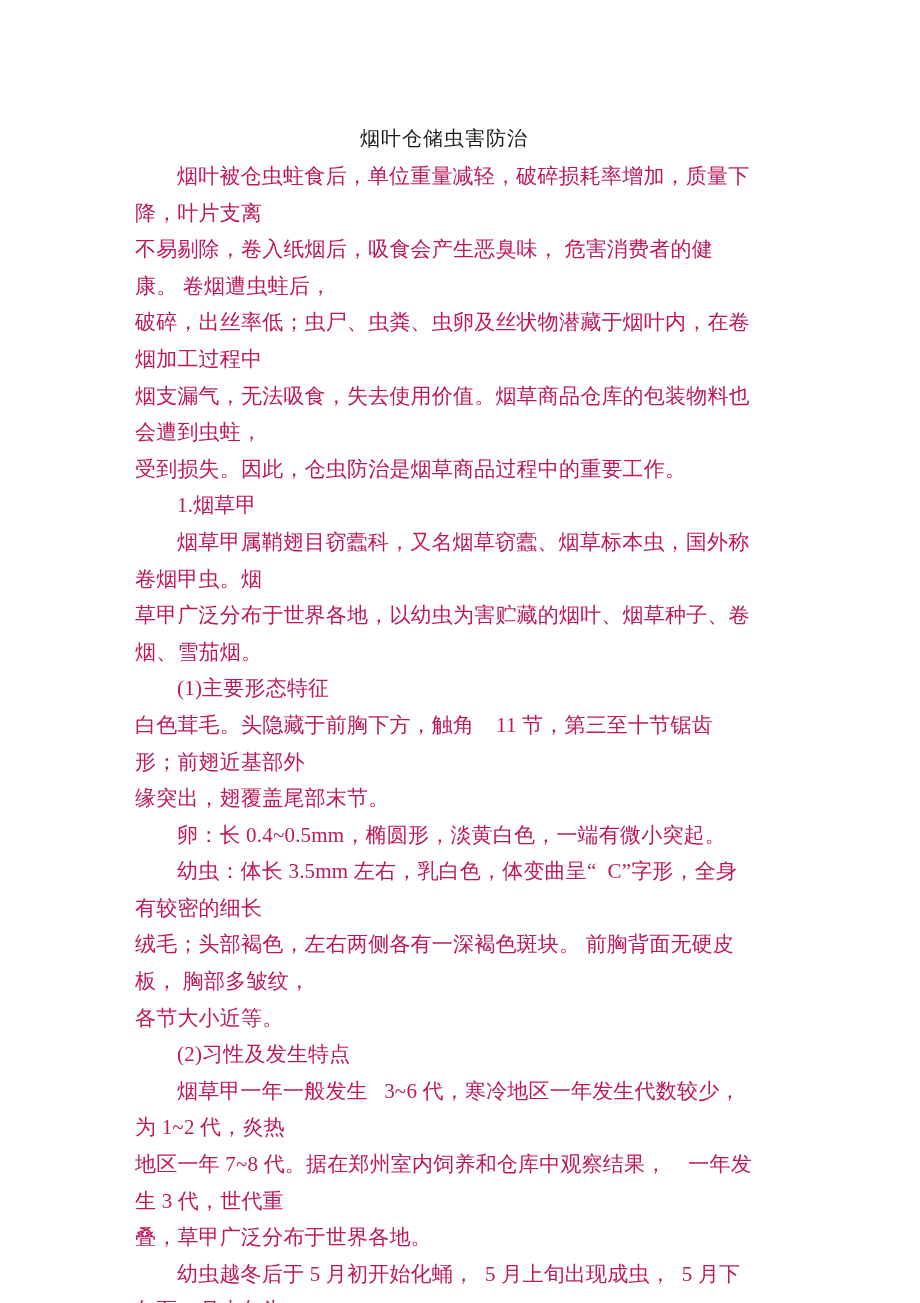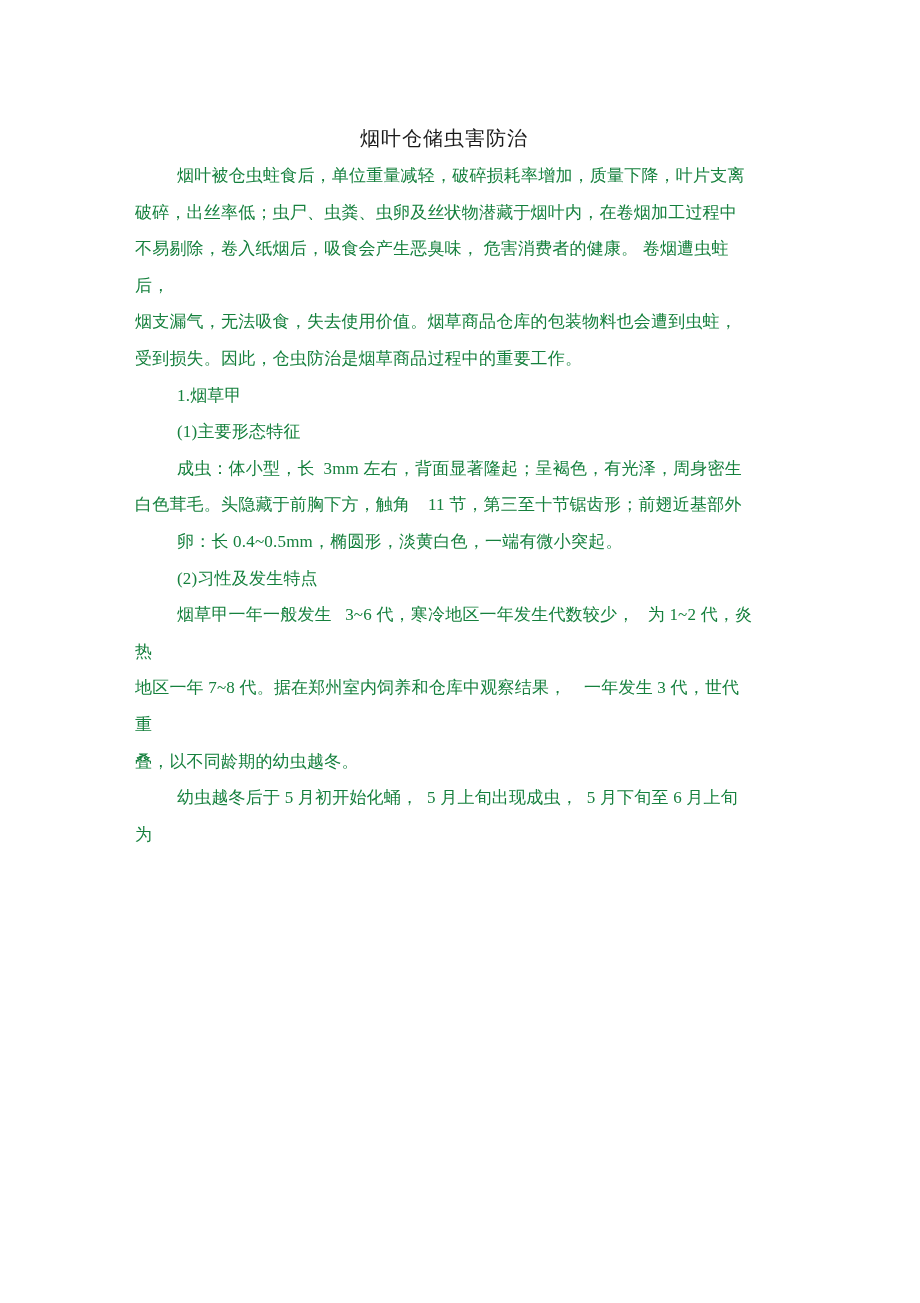--- a/index.html
+++ b/index.html
@@ -29,76 +29,85 @@
     font-weight: normal;
     margin: 0;
     color: #1a1a1a;
     letter-spacing: 1px;
   }
   .para {
     margin: 0;
     padding: 0;
   }
   .line {
-    font-size: 17px;
+    font-size: 21px;
     line-height: 36.6px;
     white-space: pre-wrap;
     letter-spacing: 0.2px;
-    color: #15803d;
+    color: #be185d;
   }
   .line.first {
     text-indent: 42px;
   }
 </style>
 </head>
 <body>
 
 <div class="page">
   <div class="content">
 
     <h1 class="doc-title">烟叶仓储虫害防治</h1>
 
     <div class="para">
       <div class="line first">烟叶被仓虫蛀食后，单位重量减轻，破碎损耗率增加，质量下降，叶片支离</div>
+      <div class="line">不易剔除，卷入纸烟后，吸食会产生恶臭味， 危害消费者的健康。 卷烟遭虫蛀后，</div>
       <div class="line">破碎，出丝率低；虫尸、虫粪、虫卵及丝状物潜藏于烟叶内，在卷烟加工过程中</div>
-      <div class="line">不易剔除，卷入纸烟后，吸食会产生恶臭味， 危害消费者的健康。 卷烟遭虫蛀后，</div>
       <div class="line">烟支漏气，无法吸食，失去使用价值。烟草商品仓库的包装物料也会遭到虫蛀，</div>
       <div class="line">受到损失。因此，仓虫防治是烟草商品过程中的重要工作。</div>
     </div>
 
 
 
     <div class="para">
       <div class="line first">1.烟草甲</div>
     </div>
 
+    <div class="para">
+      <div class="line first">烟草甲属鞘翅目窃蠹科，又名烟草窃蠹、烟草标本虫，国外称卷烟甲虫。烟</div>
+      <div class="line">草甲广泛分布于世界各地，以幼虫为害贮藏的烟叶、烟草种子、卷烟、雪茄烟。</div>
+    </div>
 
     <div class="para">
       <div class="line first">(1)主要形态特征</div>
     </div>
 
     <div class="para">
-      <div class="line first">成虫：体小型，长  3mm 左右，背面显著隆起；呈褐色，有光泽，周身密生</div>
       <div class="line">白色茸毛。头隐藏于前胸下方，触角    11 节，第三至十节锯齿形；前翅近基部外</div>
+      <div class="line">缘突出，翅覆盖尾部末节。</div>
     </div>
 
     <div class="para">
       <div class="line first">卵：长 0.4~0.5mm，椭圆形，淡黄白色，一端有微小突起。</div>
     </div>
 
+    <div class="para">
+      <div class="line first">幼虫：体长 3.5mm 左右，乳白色，体变曲呈“  C”字形，全身有较密的细长</div>
+      <div class="line">绒毛；头部褐色，左右两侧各有一深褐色斑块。 前胸背面无硬皮板， 胸部多皱纹，</div>
+      <div class="line">各节大小近等。</div>
+    </div>
 
 
     <div class="para">
       <div class="line first">(2)习性及发生特点</div>
     </div>
 
     <div class="para">
       <div class="line first">烟草甲一年一般发生   3~6 代，寒冷地区一年发生代数较少，   为 1~2 代，炎热</div>
       <div class="line">地区一年 7~8 代。据在郑州室内饲养和仓库中观察结果，    一年发生 3 代，世代重</div>
-      <div class="line">叠，以不同龄期的幼虫越冬。</div>
+      <div class="line">叠，草甲广泛分布于世界各地。</div>
     </div>
 
     <div class="para">
       <div class="line first">幼虫越冬后于 5 月初开始化蛹，  5 月上旬出现成虫，  5 月下旬至 6 月上旬为</div>
 
     </div>
 
   </div>
 </div>
 

